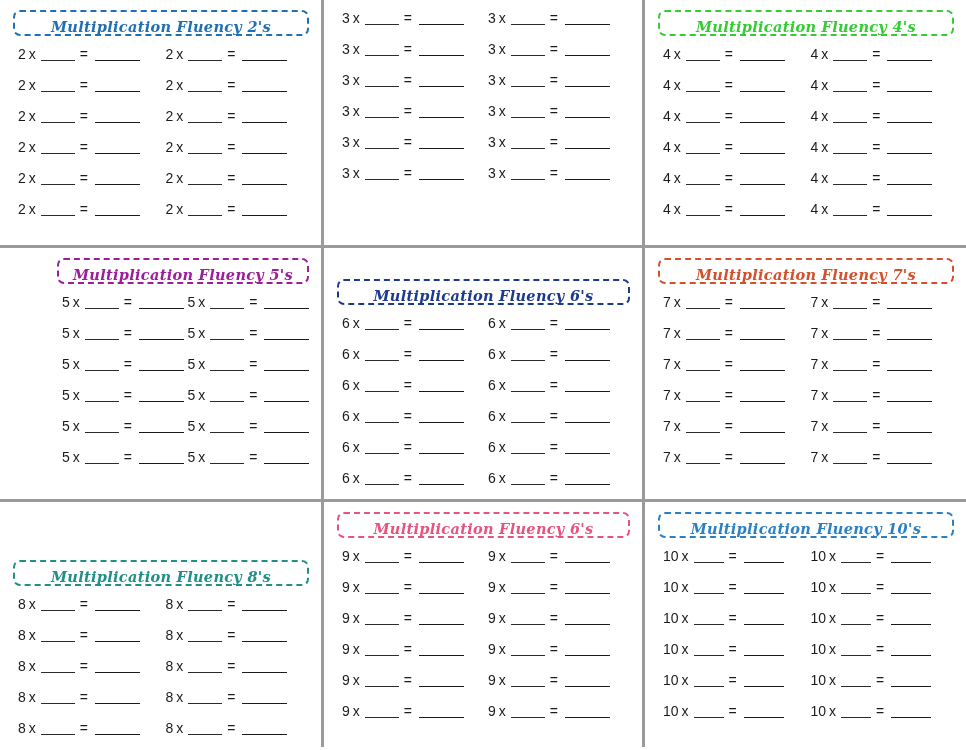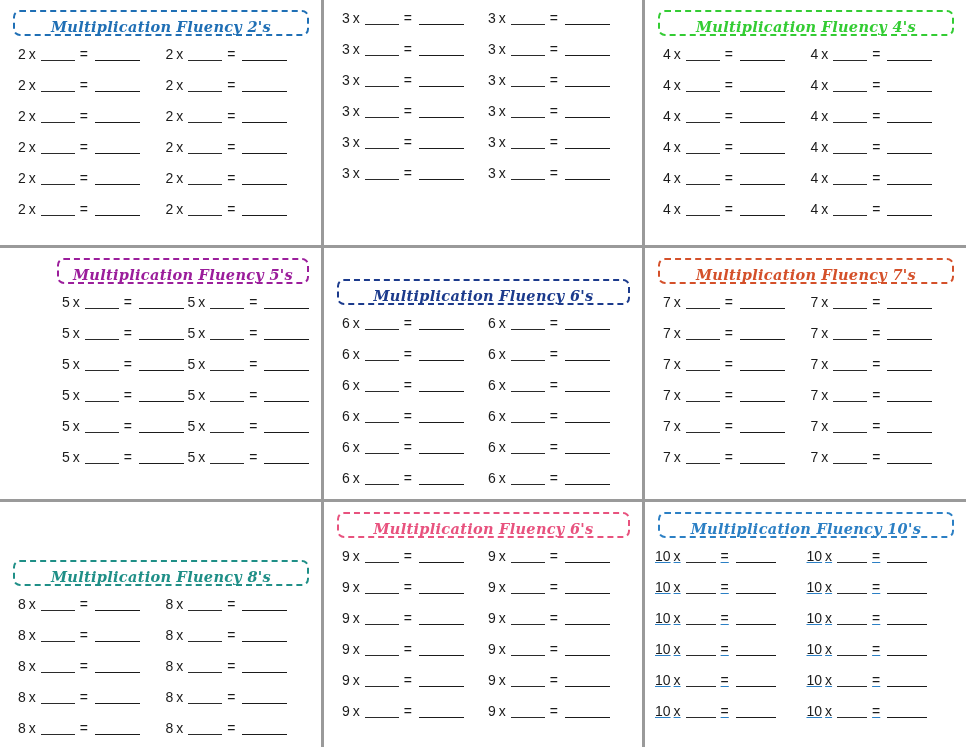--- a/index.html
+++ b/index.html
@@ -78,21 +78,21 @@
   }
   .eqs{ margin:0 5px 0 3px; }
   .blank-color{
     display:inline-block;
     width:45px;
     border-bottom:1.6px solid currentColor;
     height:15px;
     margin-left:2px;
   }
   
-  .panel.wide .problems{ padding-left:10px;text-decoration:underline; }
+  .panel.wide .problems{ padding-left:18px; }
   .panel.wide .blank-dark{ width:30px; }
   .panel.wide .blank-color{ width:40px; }
 </style>
 </head>
 <body>
 
 <div id="sheet">
     <div class="panel" style="color: rgb(31, 111, 181);">
       <div class="title-box">
         <div class="title-txt">Multiplication Fluency  2's</div>

